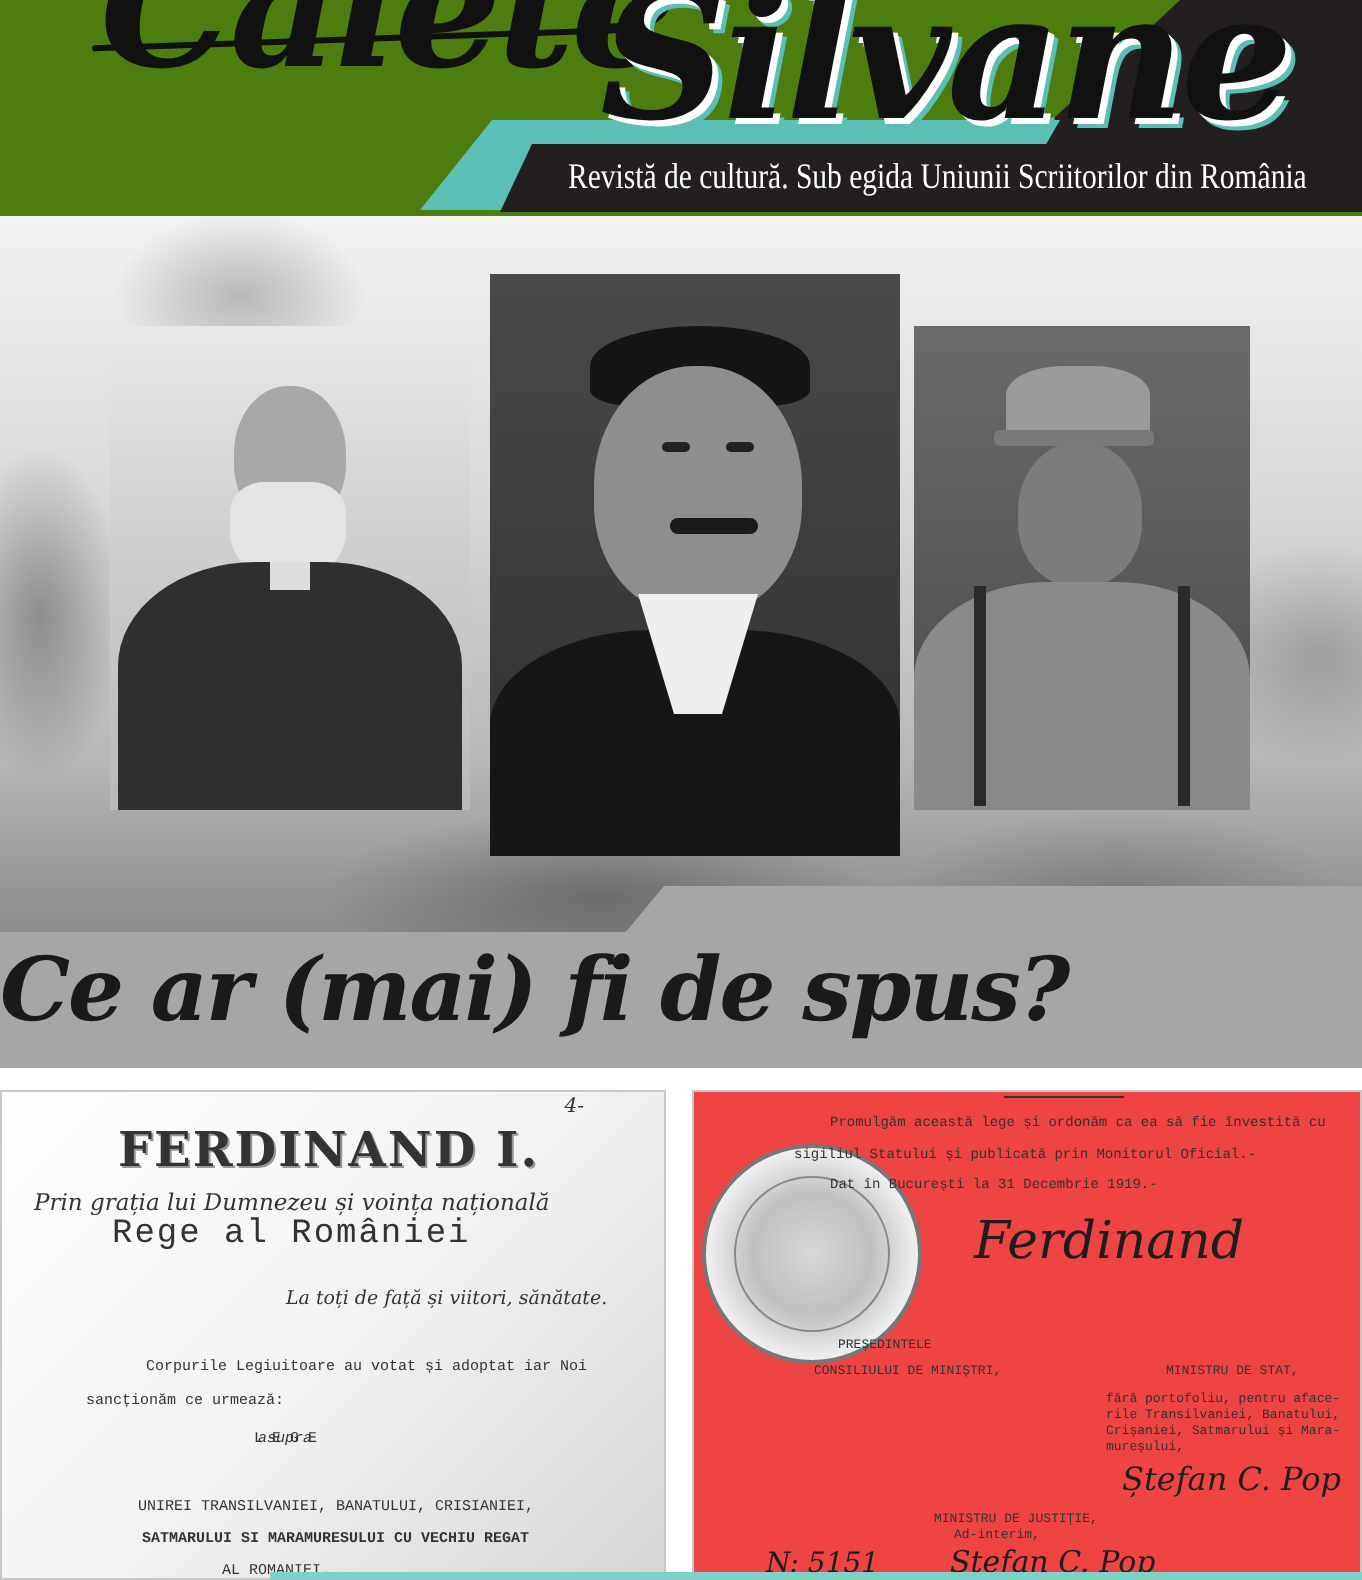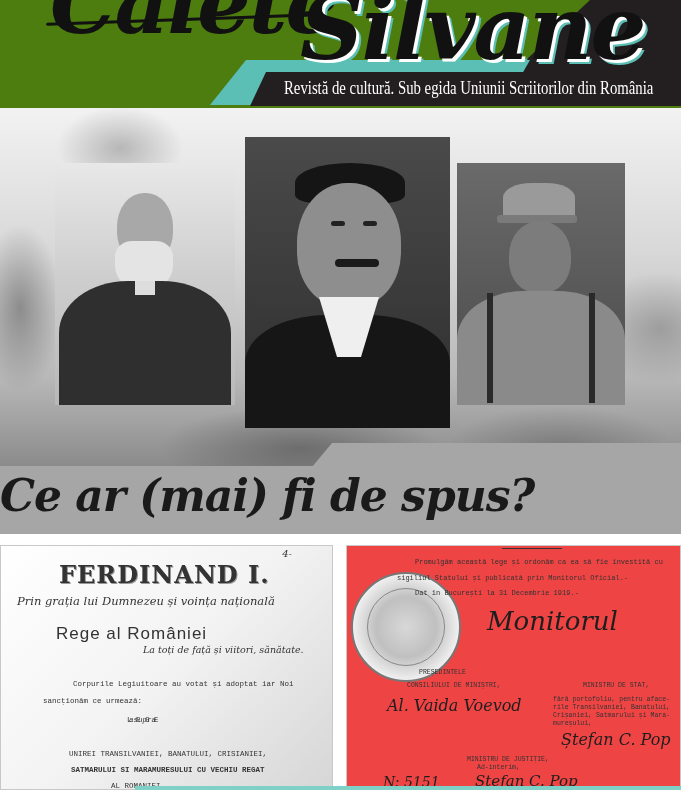--- a/index.html
+++ b/index.html
@@ -53,21 +53,21 @@
   
   .docs { position: absolute; left: 0; top: 534px; width: 681px; height: 256px; background: #fff; }
   .doc { position: absolute; top: 11px; height: 245px; border: 1px solid #c8c8c8; overflow: hidden; }
   .doc-left { left: 0; width: 333px; background: linear-gradient(135deg,#ffffff 0%, #f3f3f3 50%, #d6d6d6 100%); }
   .doc-right { left: 346px; width: 335px; background: #ef4444; }
   .doc .t { position: absolute; white-space: nowrap; color: #333; }
   .mono { font-family: "Liberation Mono", monospace; font-size: 7.5px; }
   .ferd { left: 58px; top: 14px; font-family: "DejaVu Serif", serif; font-size: 24px; font-weight: bold;
           letter-spacing: 1px; color: #222; text-shadow: 1px 1px 0 #999; }
   .script { font-family: "DejaVu Serif", serif; font-style: italic; }
-  .rege { left: 55px; top: 78px; font-family: Liberation Sans, sans-serif; font-size: 17px; letter-spacing: 1px; color: #222; }
+  .rege { left: 55px; top: 62px; font-family: Liberation Mono, monospace; font-size: 17px; letter-spacing: 1px; color: #222; }
   .page-mark { right: 40px; top: 2px; font-family: "DejaVu Serif", serif; font-style: italic; font-size: 10px; color: #444; }
   .seal { position: absolute; left: 4px; top: 26px; width: 110px; height: 110px; border-radius: 50%;
           border: 2px solid #777; background: radial-gradient(circle,#d8d8d8 0%, #c0c0c0 40%, #f2f2f2 72%, transparent 73%); }
   .seal-inner { position: absolute; left: 14px; top: 14px; width: 78px; height: 78px; border-radius: 50%; border: 1px solid #888; }
   .sig { position: absolute; font-family: "DejaVu Serif", serif; font-style: italic; color: #1e1e1e; }
   .rule { position: absolute; left: 155px; top: 2px; width: 60px; height: 1px; background: #333; }
 
   .teal-line { position: absolute; left: 135px; top: 786px; width: 546px; height: 4px; background: #7fd0c7; }
 </style>
 </head>
@@ -136,24 +136,23 @@
   </div>
 
   <div class="doc doc-right">
     <div class="rule"></div>
     <div class="seal">
         <div class="seal-inner"></div>
       </div>
     <div class="t mono" style="left:68px;top:12px;font-size:7px;">Promulgăm această lege și ordonăm ca ea să fie învestită cu</div>
     <div class="t mono" style="left:50px;top:28px;font-size:7px;">sigiliul Statului și publicată prin Monitorul Oficial.-</div>
     <div class="t mono" style="left:68px;top:43px;font-size:7px;">Dat în București la 31 Decembrie 1919.-</div>
-    <div class="sig" style="left:140px;top:60px;font-size:26px;">Monitorul</div>
+    <div class="sig" style="left:140px;top:60px;font-size:26px;">Ferdinand</div>
     <div class="t mono" style="left:72px;top:123px;font-size:6.5px;">PREȘEDINTELE</div>
     <div class="t mono" style="left:60px;top:136px;font-size:6.5px;">CONSILIULUI DE MINIȘTRI,</div>
-    <div class="sig" style="left:40px;top:150px;font-size:16px;">Al. Vaida Voevod</div>
     <div class="t mono" style="left:236px;top:136px;font-size:6.5px;">MINISTRU DE STAT,</div>
     <div class="t mono" style="left:206px;top:150px;font-size:6.5px;">fără portofoliu, pentru afacе-</div>
     <div class="t mono" style="left:206px;top:158px;font-size:6.5px;">rile Transilvaniei, Banatului,</div>
     <div class="t mono" style="left:206px;top:166px;font-size:6.5px;">Crișaniei, Satmarului și Mara-</div>
     <div class="t mono" style="left:206px;top:174px;font-size:6.5px;">mureșului,</div>
     <div class="sig" style="left:214px;top:184px;font-size:16px;">Ștefan C. Pop</div>
     <div class="t mono" style="left:120px;top:210px;font-size:6.5px;">MINISTRU DE JUSTIȚIE,</div>
     <div class="t mono" style="left:130px;top:218px;font-size:6.5px;">Ad-interim,</div>
     <div class="sig" style="left:128px;top:226px;font-size:15px;">Ștefan C. Pop</div>
     <div class="sig" style="left:36px;top:228px;font-size:14px;">N: 5151</div>

